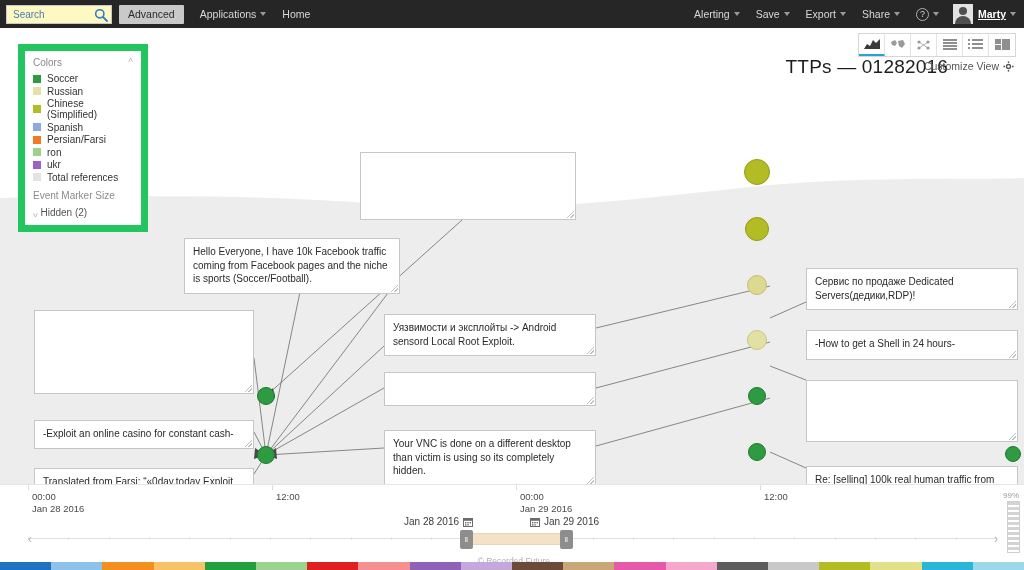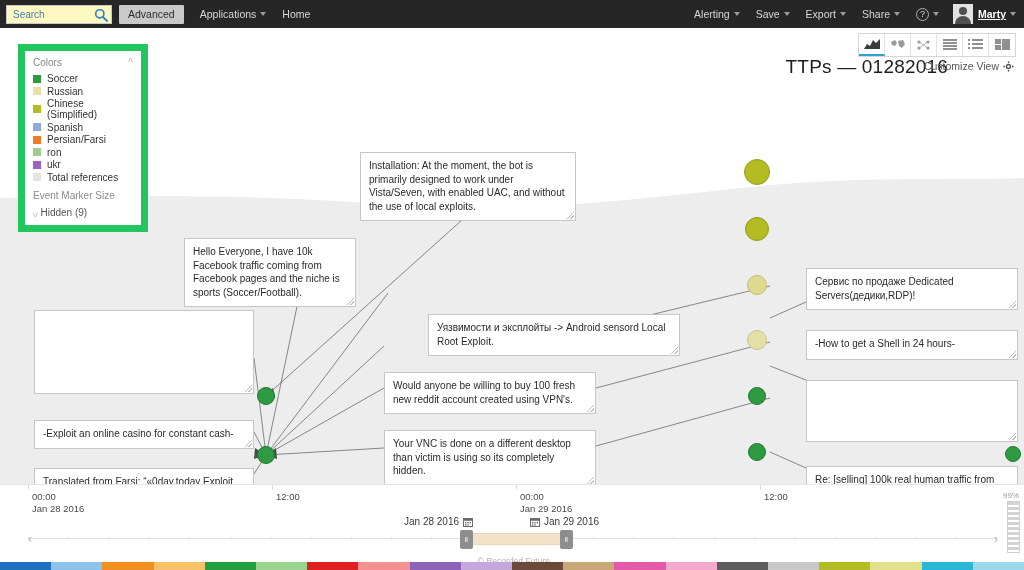--- a/index.html
+++ b/index.html
@@ -367,21 +367,21 @@
           <span>ukr</span>
         </div>
       </div>
     <div class="legend-row">
       <span class="swatch" id="total-swatch" style="background: rgb(227, 227, 227);"></span>
       <span>Total references</span>
     </div>
     <div class="legend-sub">Event Marker Size</div>
     <div class="hidden-row">
       <span class="chev-up" style="transform:rotate(180deg);display:inline-block;">^</span>
-      <span>Hidden (9)</span>
+      <span>Hidden (2)</span>
     </div>
   </div>
 
   <div id="viewtoggle">
     <div class="vt active">
       <svg width="16" height="12" viewBox="0 0 16 12">
         <path d="M0 11 L3 6 L6 8 L9 2 L12 5 L16 1 L16 11 Z" fill="#3b3b3b"></path>
       </svg>
     </div>
     <div class="vt">
@@ -442,27 +442,27 @@
       <g stroke="#555" stroke-width="1.4">
         <line x1="5.5" y1="0.4" x2="5.5" y2="2"></line>
           <line x1="5.5" y1="9" x2="5.5" y2="10.6"></line>
         <line x1="0.4" y1="5.5" x2="2" y2="5.5"></line>
           <line x1="9" y1="5.5" x2="10.6" y2="5.5"></line>
       </g>
     </svg>
   </div>
 
   <div id="callout-layer">
-      <div class="callout" style="left: 360px; top: 124px; width: 216px; min-height: 68px;"><span>Installation: At the moment, the bot is primarily designed to work under Vista/Seven, with enabled UAC, and without the use of local exploits.</span><span class="grip"></span></div>
-      <div class="callout" style="left: 184px; top: 210px; width: 172px; min-height: 54px;"><span>Hello Everyone, I have 10k Facebook traffic coming from Facebook pages and the niche is sports (Soccer/Football).</span><span class="grip"></span></div>
+      <div class="callout" style="left: 360px; top: 124px; width: 216px; min-height: 68px;"><span class="grip"></span></div>
+      <div class="callout" style="left: 184px; top: 210px; width: 216px; min-height: 54px;"><span>Hello Everyone, I have 10k Facebook traffic coming from Facebook pages and the niche is sports (Soccer/Football).</span><span class="grip"></span></div>
       <div class="callout" style="left: 34px; top: 282px; width: 220px; min-height: 84px;"><span class="grip"></span></div>
       <div class="callout" style="left: 34px; top: 392px; width: 220px; min-height: 24px;"><span>-Exploit an online casino for constant cash-</span><span class="grip"></span></div>
       <div class="callout" style="left: 34px; top: 440px; width: 220px; min-height: 36px;"><span>Translated from Farsi: “«0day.today Exploit marketplace Brute forcer \ n».</span></div>
-      <div class="callout" style="left: 384px; top: 286px; width: 252px; min-height: 34px; margin-left: 44px;"><span>Уязвимости и эксплойты -&gt; Android sensord Local Root Exploit.</span><span class="grip"></span></div>
-      <div class="callout" style="left: 384px; top: 344px; width: 212px; min-height: 34px;"><span>Would anyone be willing to buy 100 fresh new reddit account created using VPN's.</span><span class="grip"></span></div>
+      <div class="callout" style="left: 384px; top: 286px; width: 212px; min-height: 34px;"><span>Уязвимости и эксплойты -&gt; Android sensord Local Root Exploit.</span><span class="grip"></span></div>
+      <div class="callout" style="left: 384px; top: 344px; width: 212px; min-height: 34px;"><span class="grip"></span></div>
       <div class="callout" style="left: 384px; top: 402px; width: 212px; min-height: 34px;"><span>Your VNC is done on a different desktop than victim is using so its completely hidden.</span><span class="grip"></span></div>
       <div class="callout" style="left: 806px; top: 240px; width: 212px; min-height: 40px;"><span>Сервис по продаже Dedicated Servers(дедики,RDP)!</span><span class="grip"></span></div>
       <div class="callout" style="left: 806px; top: 302px; width: 212px; min-height: 30px;"><span>-How to get a Shell in 24 hours-</span><span class="grip"></span></div>
       <div class="callout" style="left: 806px; top: 352px; width: 212px; min-height: 62px;"><span class="grip"></span></div>
       <div class="callout" style="left: 806px; top: 438px; width: 212px; min-height: 34px;"><span>Re: [selling] 100k real human traffic from USA by google/FB/twitter [0.1btc].</span></div>
     </div>
   <div id="marker-layer">
       <div class="marker" style="left: 257px; top: 359px; width: 18px; height: 18px; background: rgb(46, 154, 65); border: 1px solid rgb(29, 122, 46);"></div>
       <div class="marker" style="left: 257px; top: 418px; width: 18px; height: 18px; background: rgb(46, 154, 65); border: 1px solid rgb(29, 122, 46);"></div>
       <div class="marker" style="left: 744px; top: 131px; width: 26px; height: 26px; background: rgb(179, 188, 34); border: 1px solid rgb(148, 155, 26);"></div>

